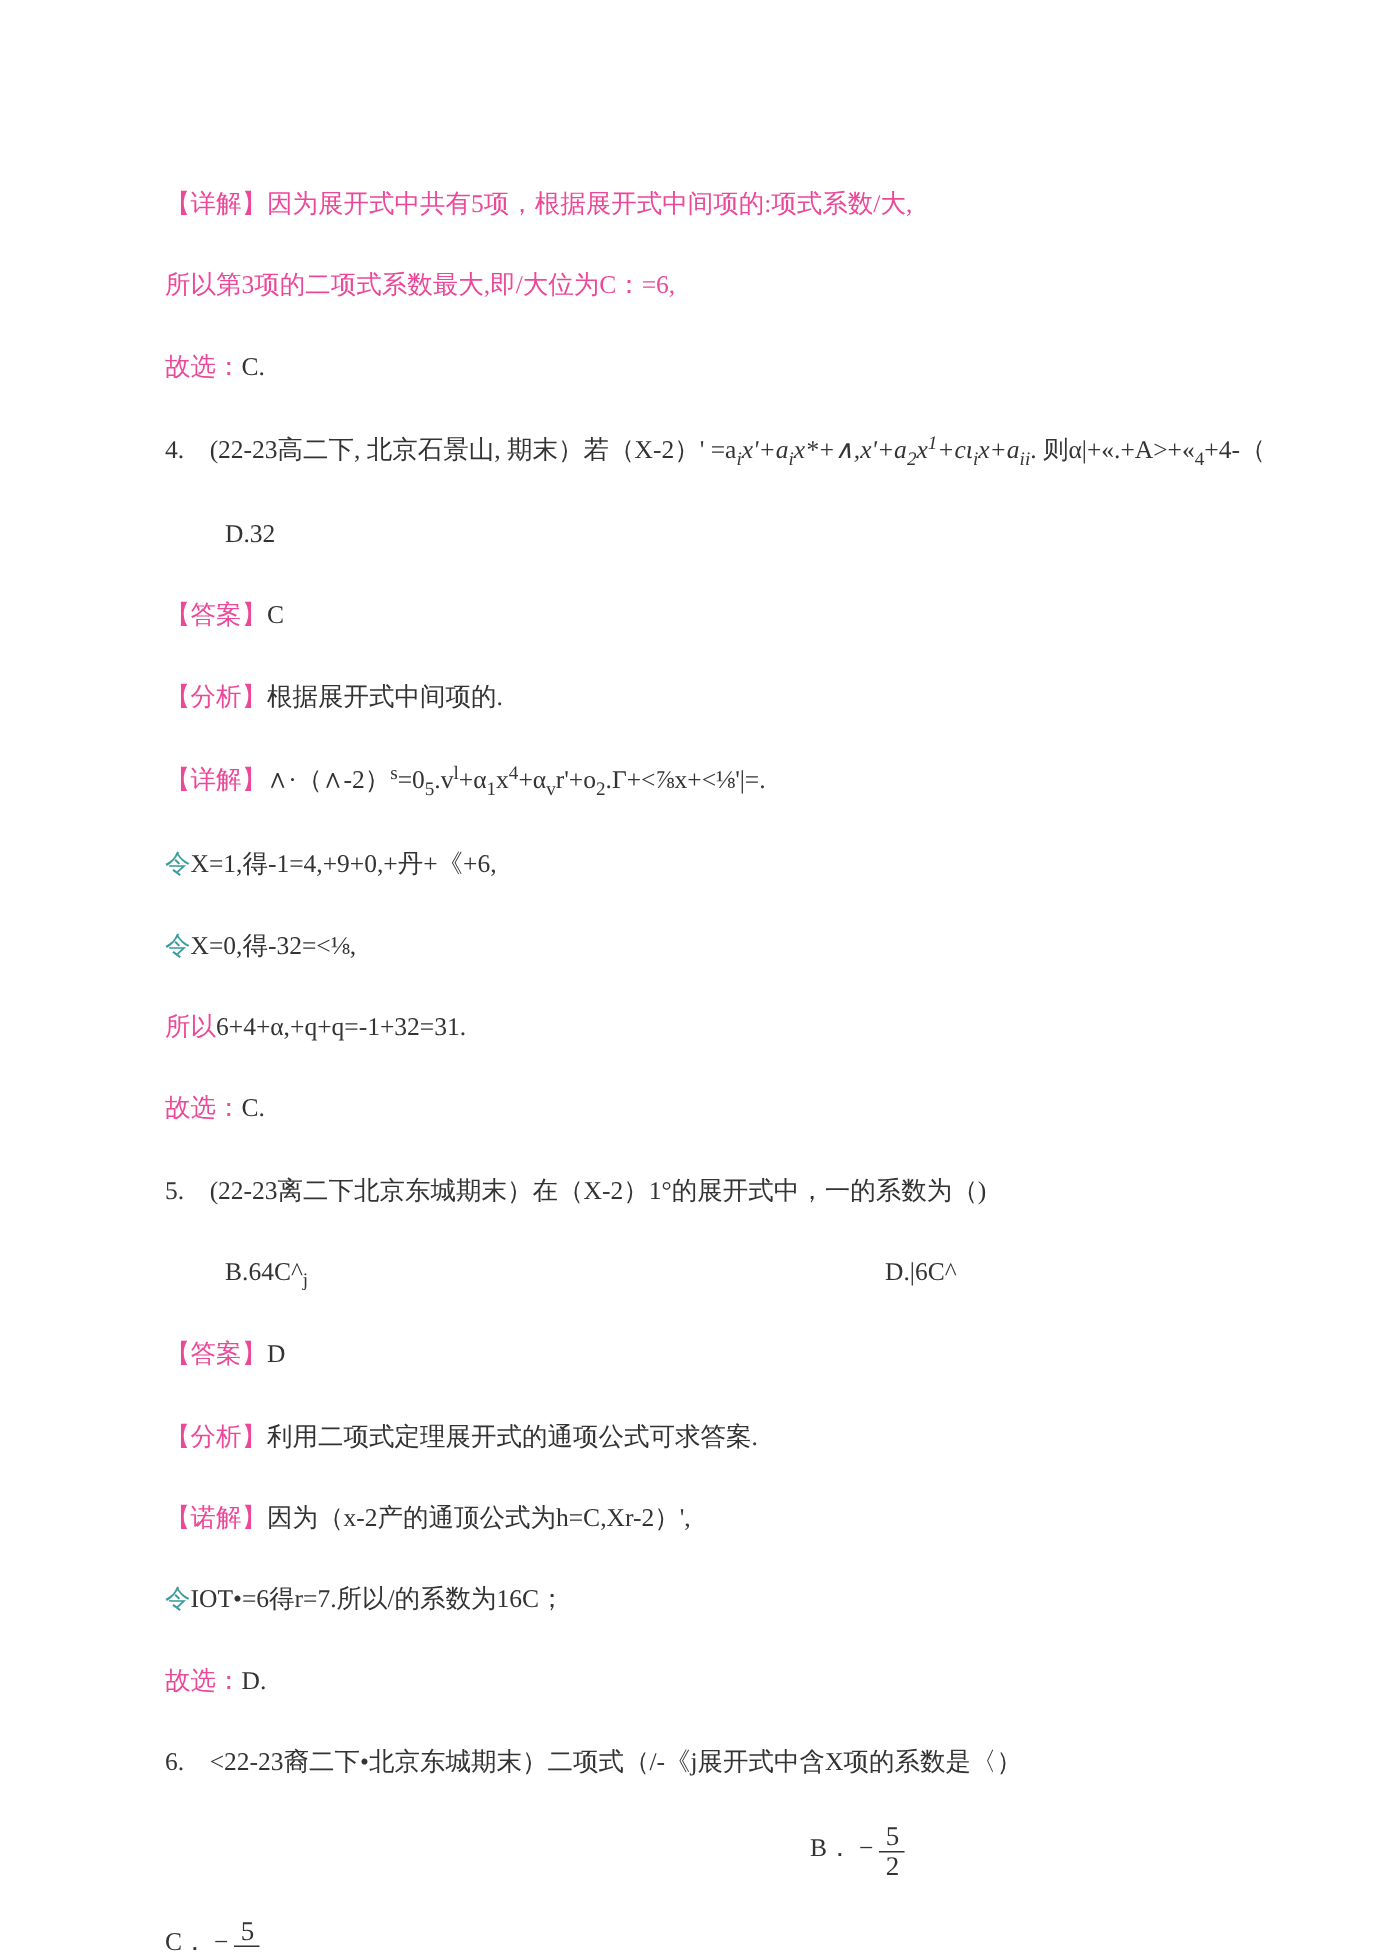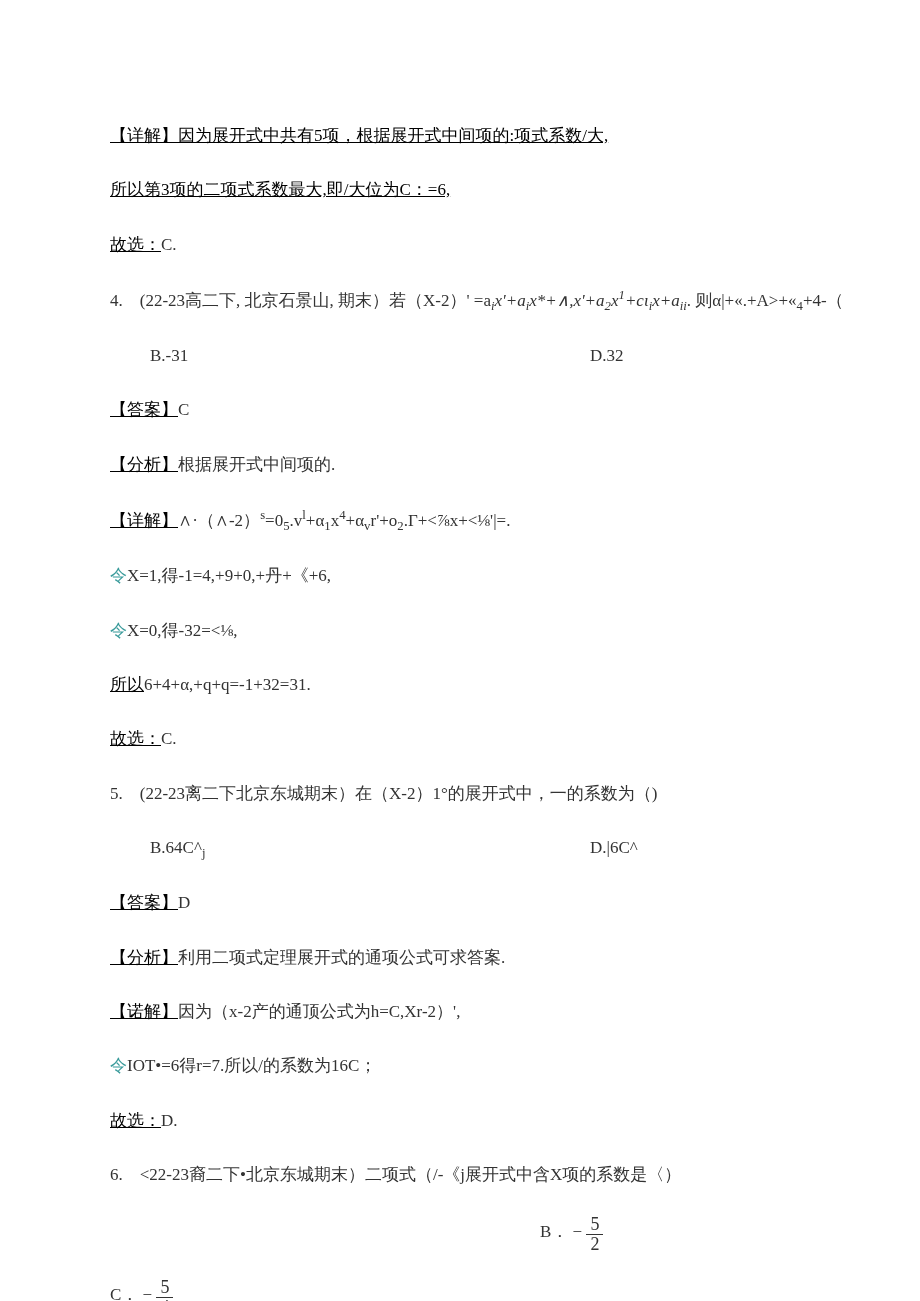--- a/index.html
+++ b/index.html
@@ -11,21 +11,21 @@
   body {
     font-family: "SimSun", "宋体", serif;
     font-size: 17px;
     color: #333333;
     line-height: 1.9;
     padding: 120px 90px 60px 110px;
   }
   .para {
     margin: 0 0 22px 0;
   }
-  .red { color: #000000; text-decoration: underline; }
+  .red { color: #ec4899; }
   .teal { color: #3a9b9b; }
   .blk { color: #333333; }
   .opts {
     display: flex;
     margin: 0 0 22px 0;
     padding-left: 40px;
     gap: 0;
   }
   .opts > div {
     flex: 1 1 0;
@@ -60,21 +60,20 @@
 </div>
 <div class="para red">所以第3项的二项式系数最大,即/大位为C：=6,</div>
 <div class="para">
   <span class="red">故选：</span><span class="blk">C.</span>
 </div>
 
 <div class="para blk">
   <span>4.　(22-23高二下, 北京石景山, 期末）若（X-2）</span><span>' =a</span><span class="ital sub">i</span><span class="ital">x'+a</span><span class="ital sub">i</span><span class="ital">x*+∧,x'+a</span><span class="ital sub">2</span><span class="ital">x</span><span class="ital sup">1</span><span class="ital">+cι</span><span class="ital sub">i</span><span class="ital">x+a</span><span class="ital sub">ii</span><span>. 则α|+«.+A&gt;+«</span><span class="sub">4</span><span>+4-（</span>
 </div>
 <div class="opts">
-  <div class="blk">B.-31</div>
   <div class="blk">D.32</div>
 </div>
 <div class="para">
   <span class="red">【答案】</span><span class="blk">C</span>
 </div>
 <div class="para">
   <span class="red">【分析】</span><span class="blk">根据展开式中间项的.</span>
 </div>
 <div class="para">
   <span class="red">【详解】</span><span class="blk">∧·（∧-2）</span><span class="blk sup">s</span><span class="blk">=0</span><span class="blk sub">5</span><span class="blk">.v</span><span class="blk sup">l</span><span class="blk">+α</span><span class="blk sub">1</span><span class="blk">x</span><span class="blk sup">4</span><span class="blk">+α</span><span class="blk sub">v</span><span class="blk">r'+o</span><span class="blk sub">2</span><span class="blk">.Γ+&lt;⅞x+&lt;⅛'|=.</span>

